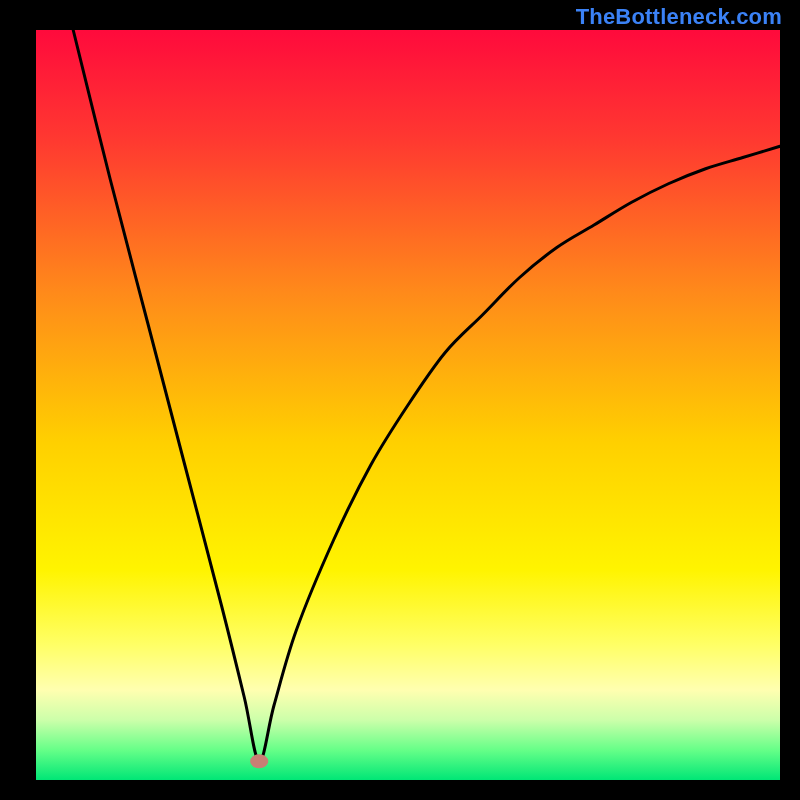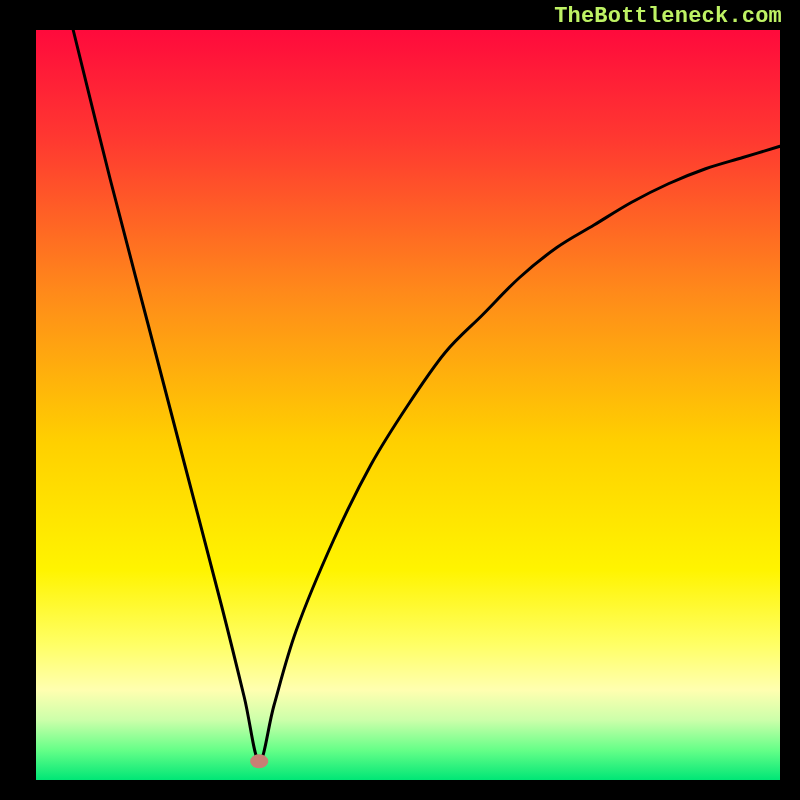--- a/index.html
+++ b/index.html
@@ -13,24 +13,24 @@
   .frame {
     position: relative;
     width: 800px;
     height: 800px;
     background: #000;
   }
   .watermark {
     position: absolute;
     top: 4px;
     right: 18px;
-    font-family: Liberation Mono, monospace;
+    font-family: Liberation Sans, sans-serif;
     font-size: 22px;
     font-weight: 600;
-    color: #bef264;
+    color: #3b82f6;
     letter-spacing: 0.2px;
     z-index: 5;
   }
   svg {
     position: absolute;
     top: 0;
     left: 0;
   }
 </style>
 </head>

